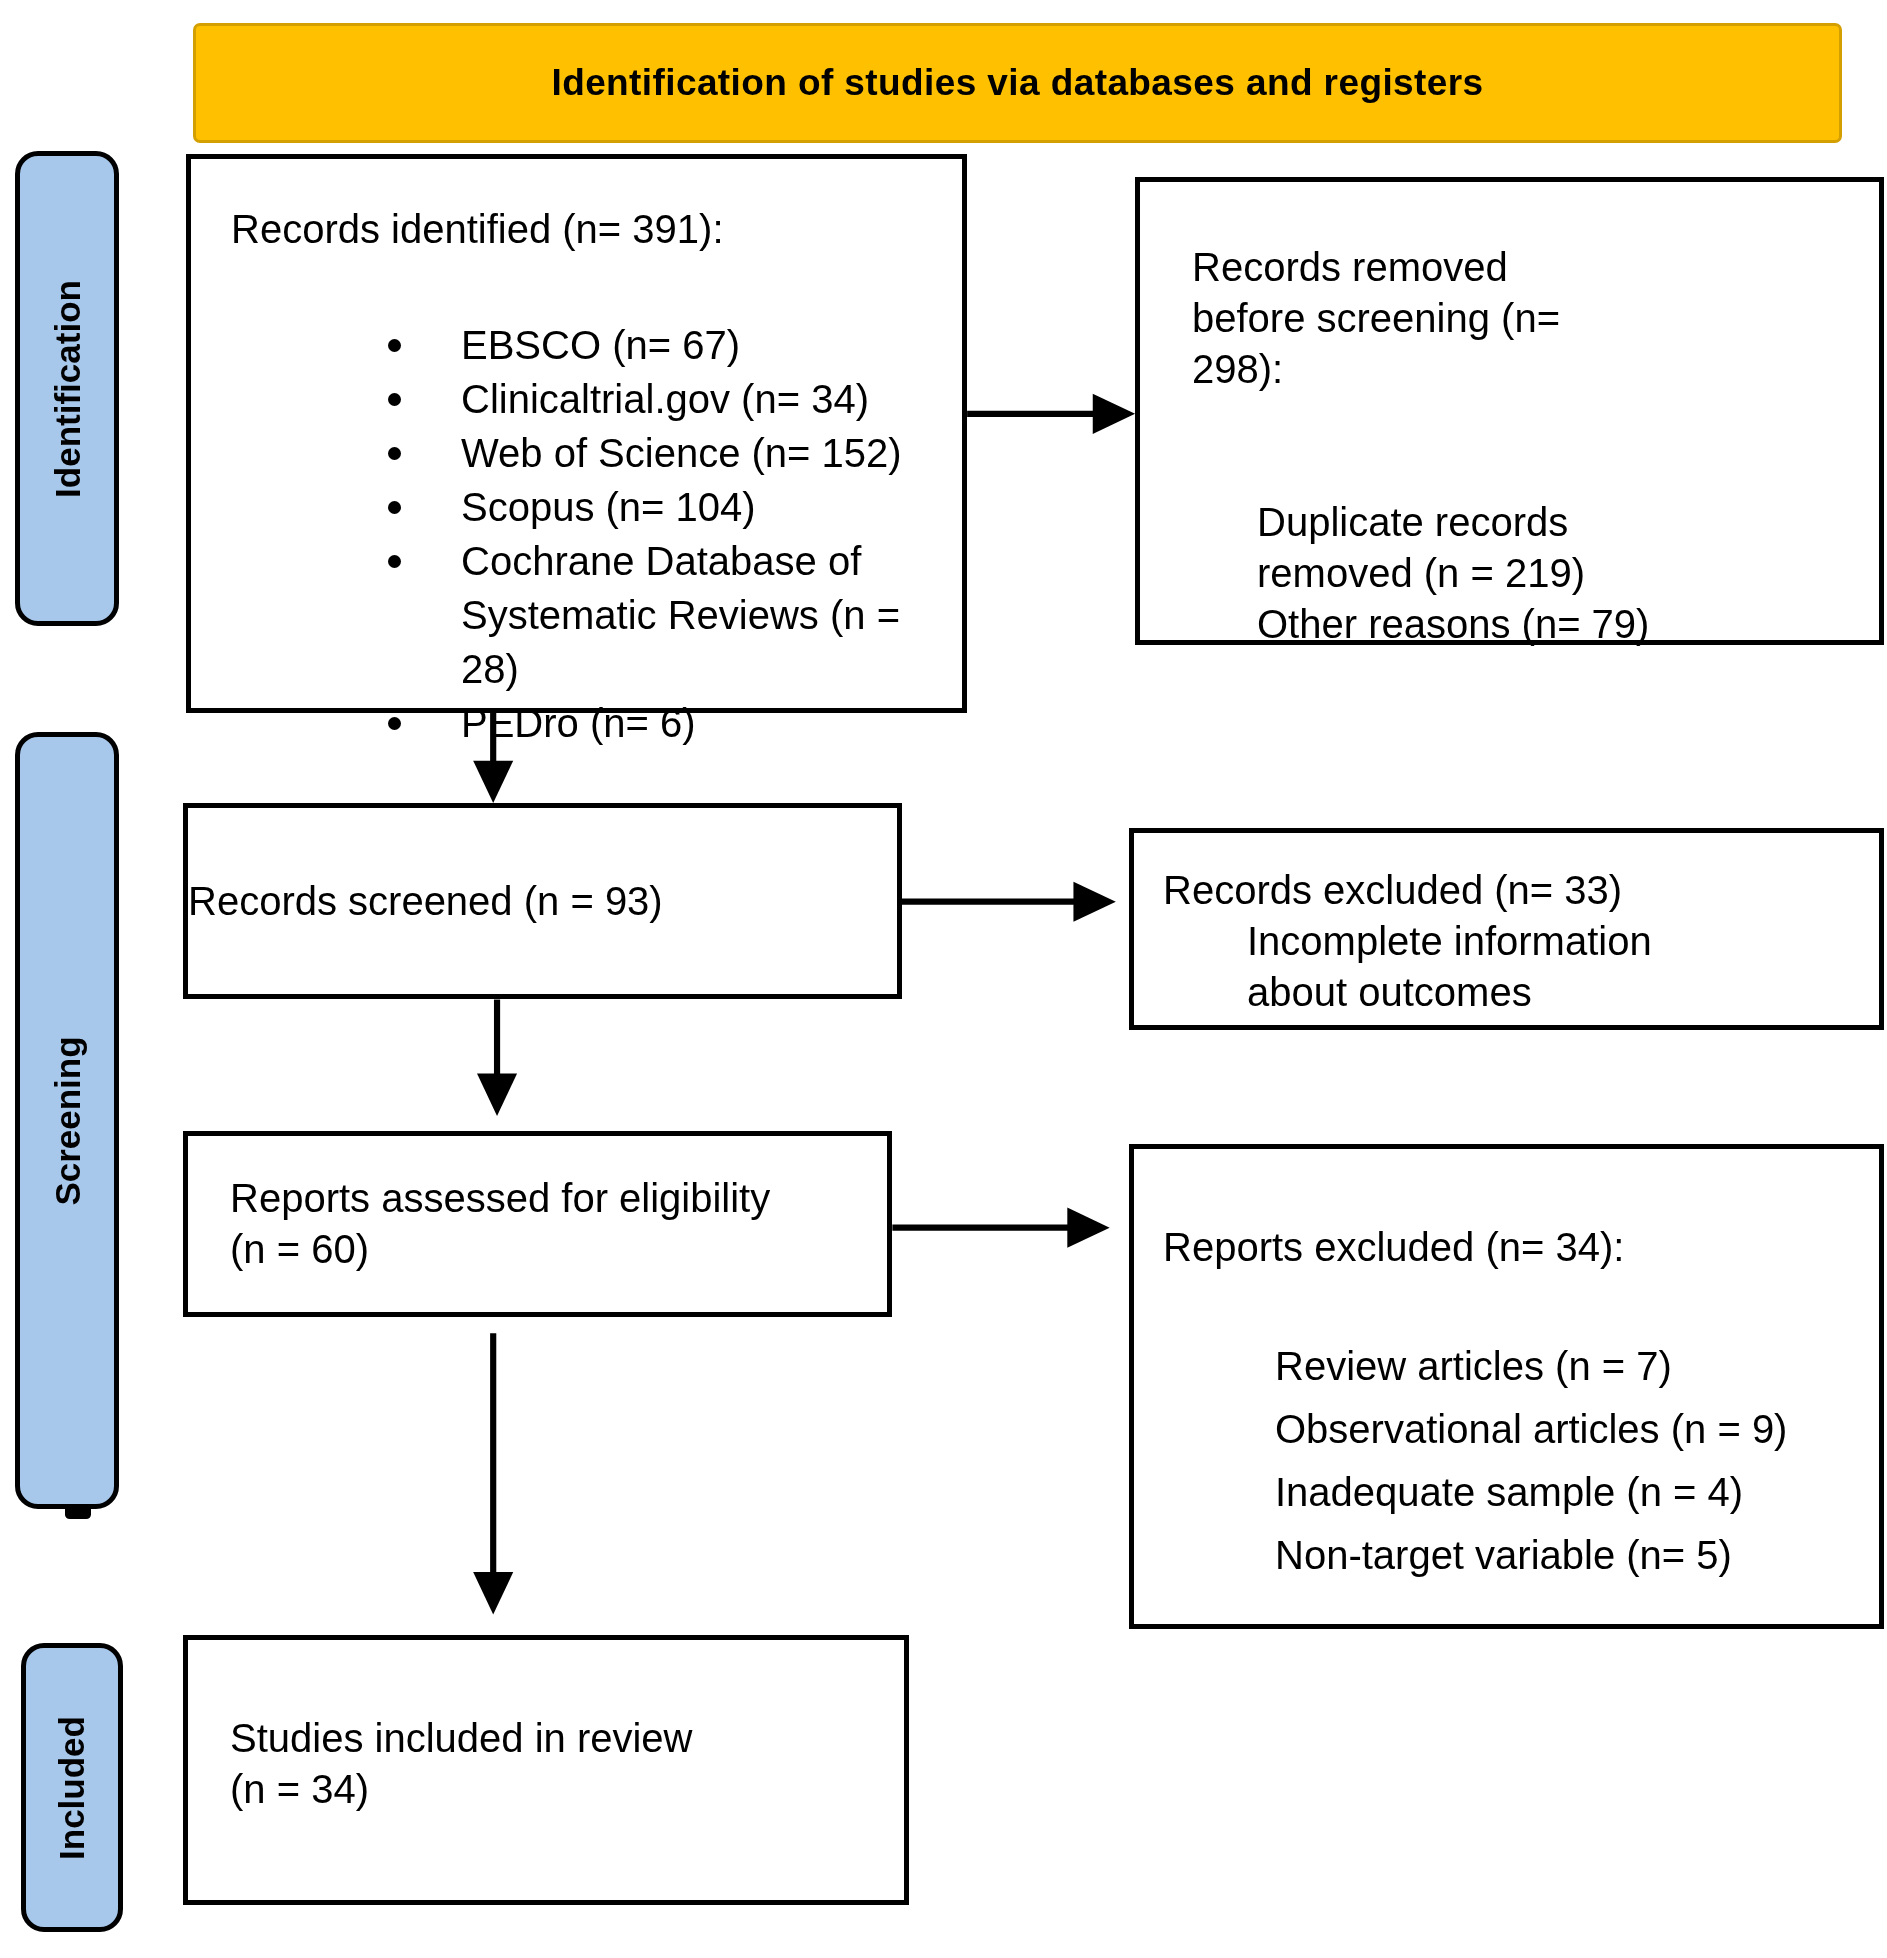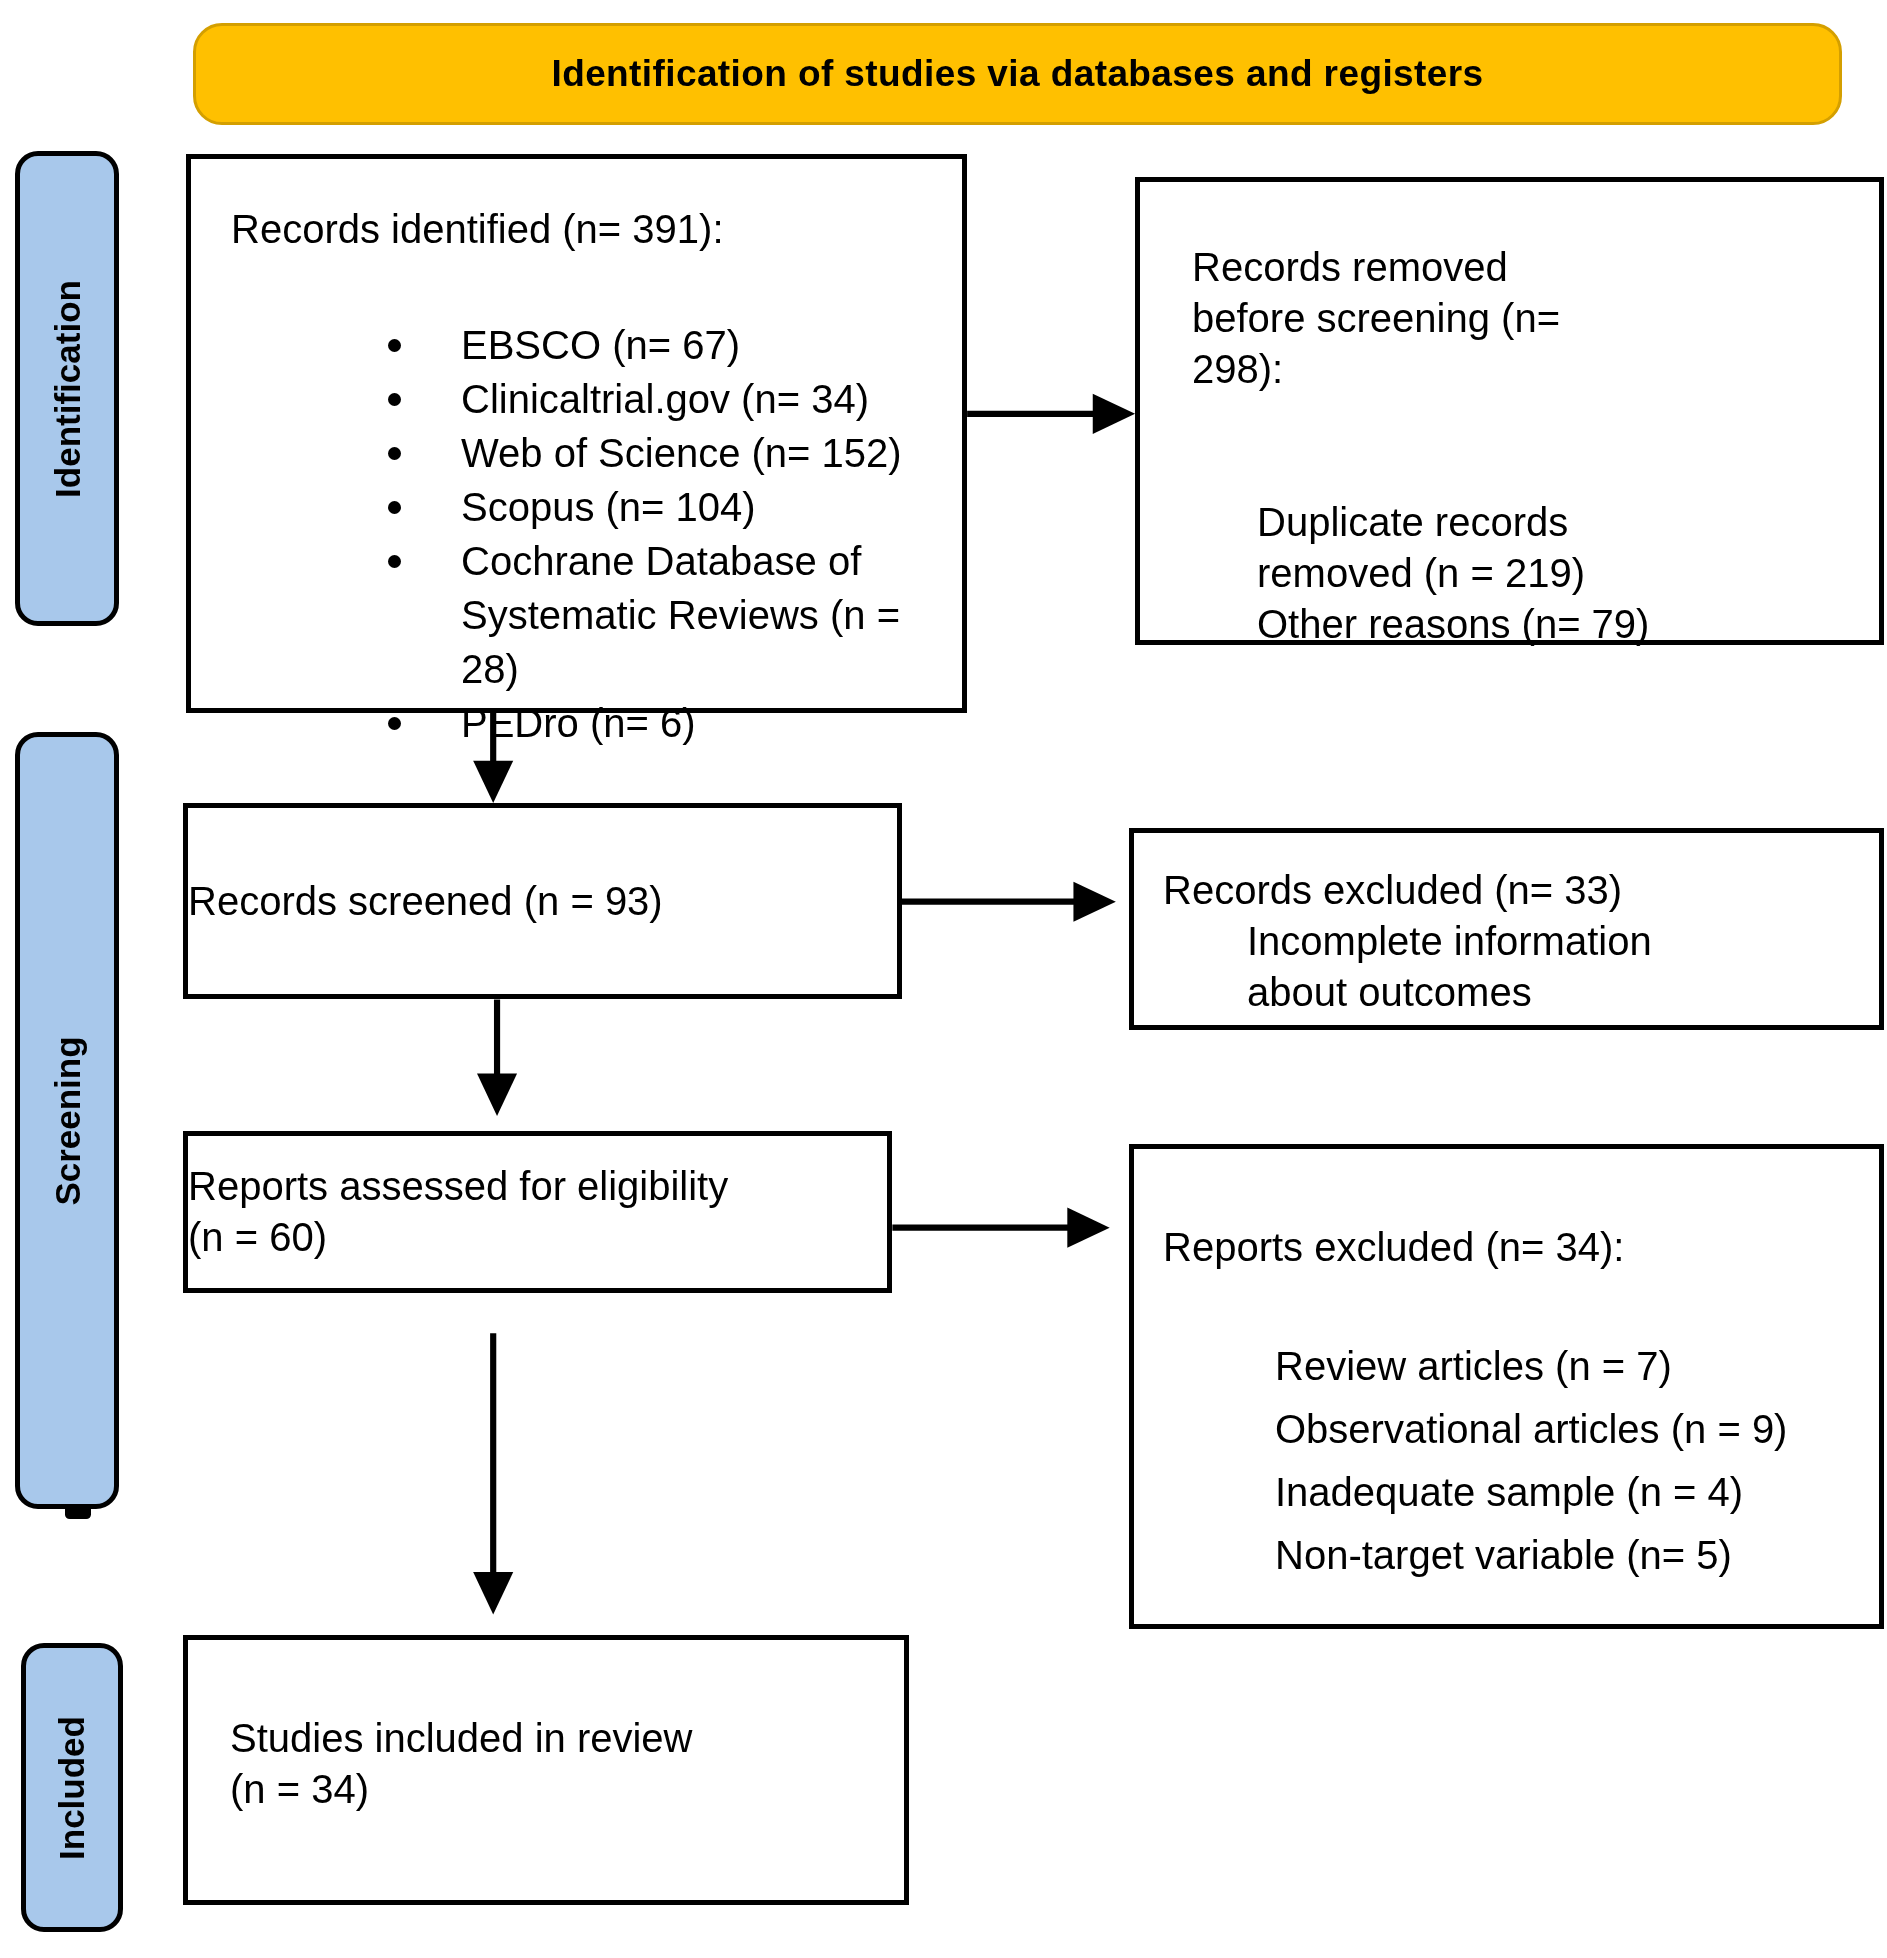--- a/index.html
+++ b/index.html
@@ -10,24 +10,24 @@
   }
   html,body{margin:0;padding:0;background:#ffffff;}
   body{
     width:1888px;height:1959px;
     font-family:"Liberation Sans","DejaVu Sans",sans-serif;
     color:#000;
   }
   .canvas{position:relative;width:1888px;height:1959px;background:#fff;overflow:hidden;}
 
   .banner{
-    position:absolute;left:193px;top:23px;width:1649px;height:102px;
+    position:absolute;left:193px;top:23px;width:1649px;height:120px;
     background:var(--banner-fill);
     border:3.9px solid var(--banner-border);
-    border-radius:29px;
+    border-radius:7px;
     box-sizing:border-box;
     display:flex;align-items:center;justify-content:center;
     font-size:37px;font-weight:bold;letter-spacing:0.4px;
   }
 
   .stage{
     position:absolute;
     background:var(--stage-fill);
     border:5.4px solid #000;border-radius:23px;
     box-sizing:border-box;
@@ -47,21 +47,21 @@
   }
 
   .box{
     position:absolute;background:#fff;border:5.4px solid var(--box-border);
     box-sizing:border-box;font-size:40px;line-height:51px;
   }
   .box-identified{left:186px;top:154px;width:781px;height:559px;padding:45px 23px 0 40px;}
   .box-removed{left:1135px;top:177px;width:749px;height:468px;padding:60px 15.4px 0 52px;}
   .box-screened{left:183px;top:803px;width:719px;height:196px;display:flex;align-items:center;}
   .box-records-excluded{left:1129px;top:828px;width:755px;height:202px;padding:32px 15.4px 0 29px;}
-  .box-assessed{left:183px;top:1131px;width:709px;height:162px;display:flex;flex-direction:column;justify-content:center;box-sizing:border-box;}
+  .box-assessed{left:183px;top:1131px;width:709px;height:186px;display:flex;flex-direction:column;justify-content:center;padding-left:42px;box-sizing:border-box;}
   .box-reports-excluded{left:1129px;top:1144px;width:755px;height:485px;padding:73px 15.4px 0 29px;}
   .box-included-studies{left:183px;top:1635px;width:726px;height:270px;padding:73px 15.4px 0 42px;}
 
   .bullet-list{margin-top:63px;}
   .bullet-row{display:flex;align-items:flex-start;line-height:54px;justify-content:flex-end;}
   .bullet-dot{
     flex:0 0 auto;width:13px;height:13px;border-radius:50%;
     background:#000;margin:21px 0 0 20px;
   }
   .bullet-text{margin-left:60px;width:478px;}

